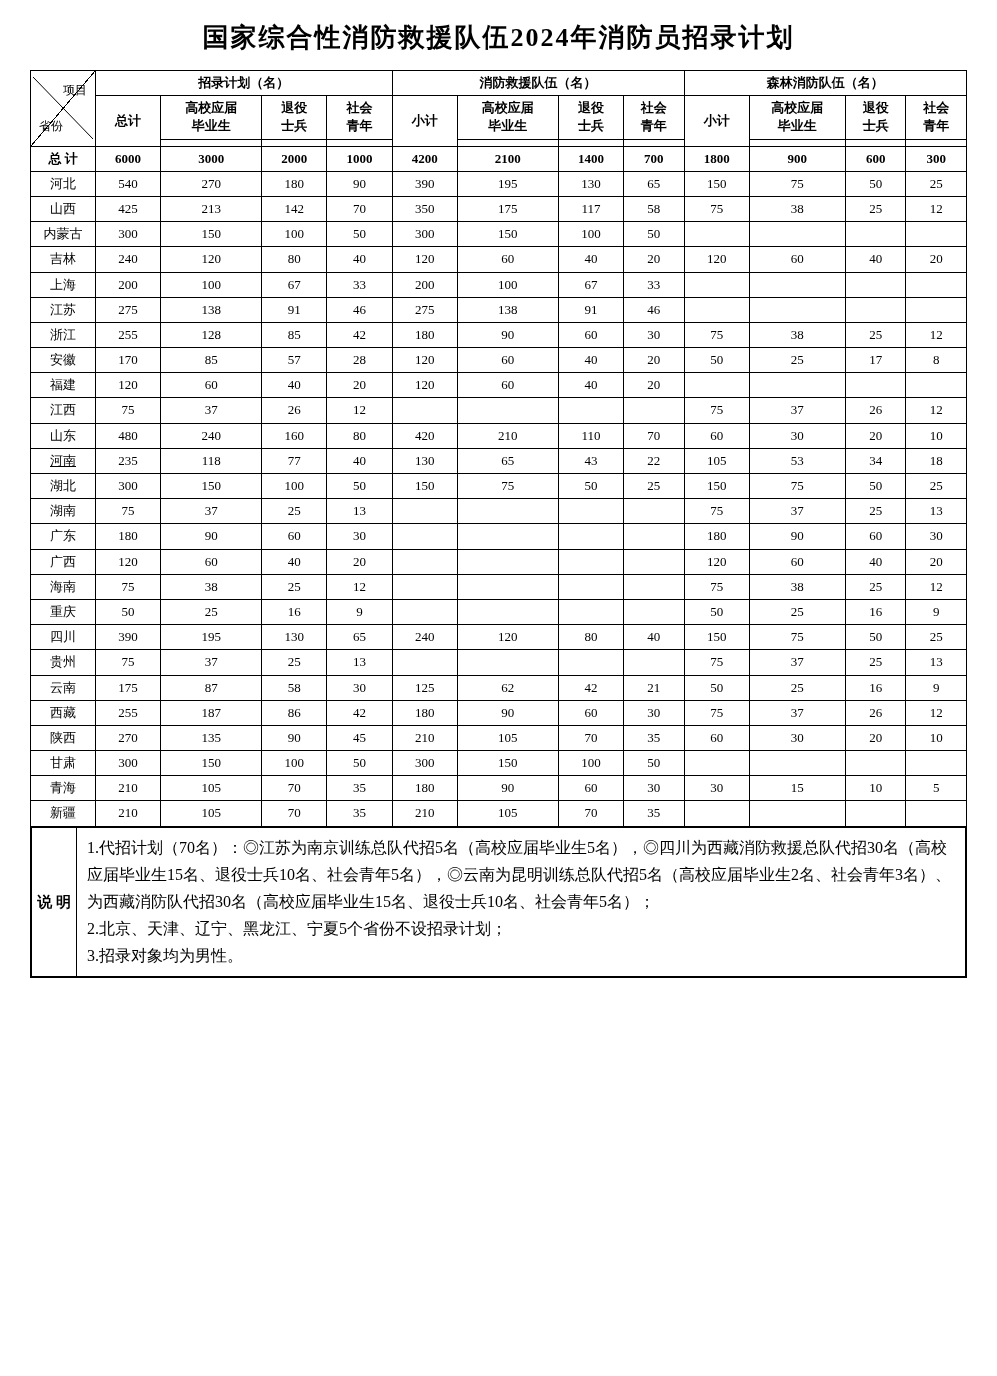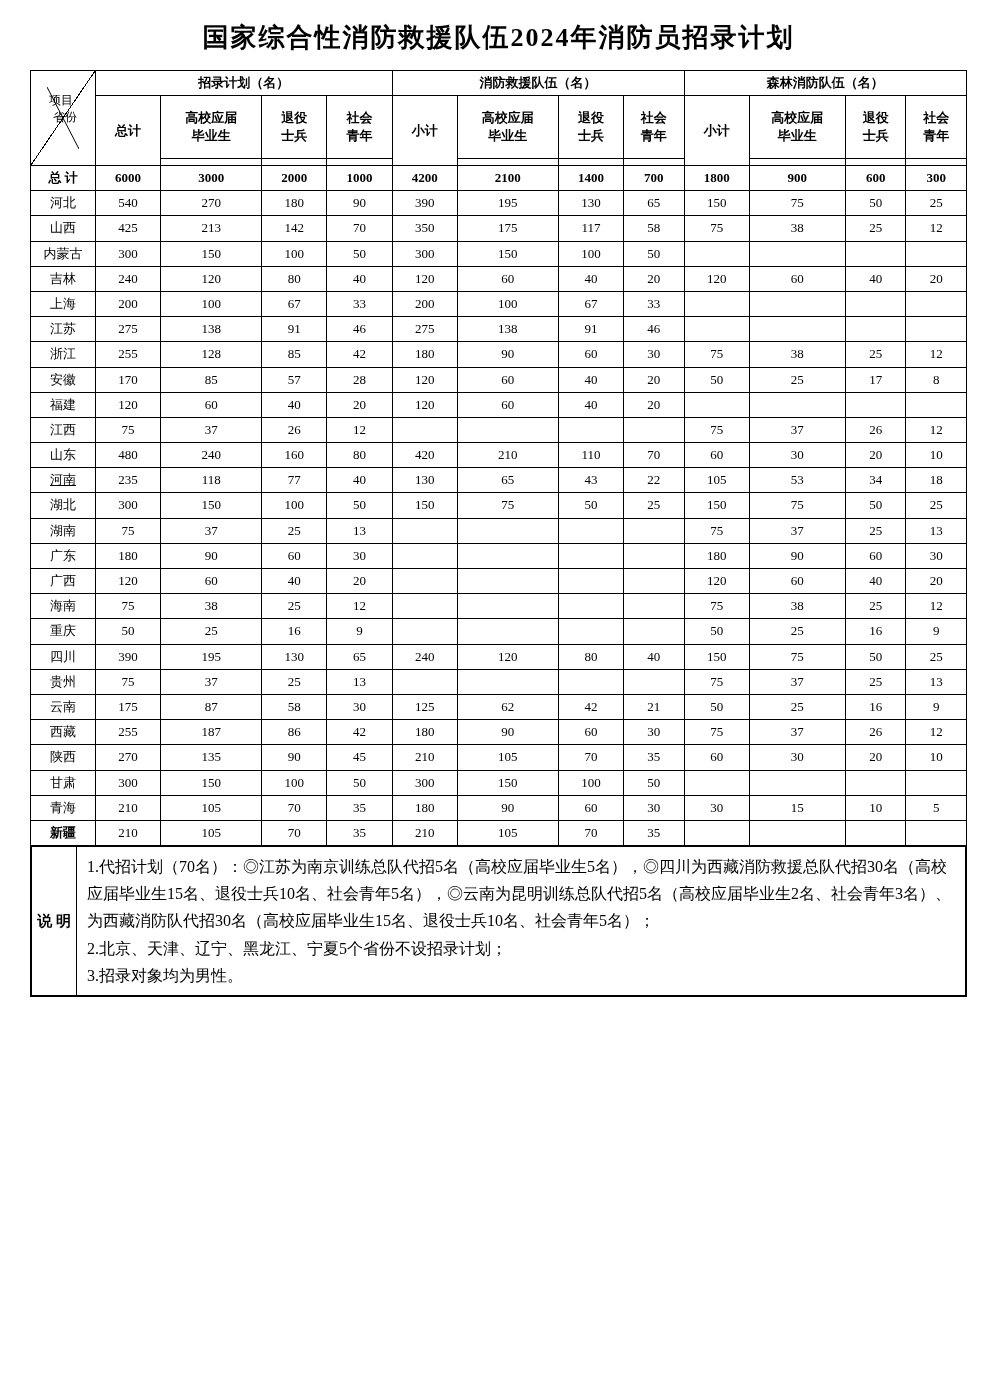--- a/index.html
+++ b/index.html
@@ -55,29 +55,29 @@
     }
   </style>
 </head>
 <body>
 
 <h1>国家综合性消防救援队伍2024年消防员招录计划</h1>
 
 <table id="main-table">
   <thead>
     <tr>
-      <td rowspan="3" class="diagonal-cell" style="width:65px; min-width:65px; height:62px; position:relative; padding:16px;">
+      <td rowspan="3" class="diagonal-cell" style="width:65px; min-width:65px; height:62px; position:relative; padding:2px;">
         <div style="position:relative; width:100%; height:62px; overflow:hidden;">
           <div style="position:absolute; top:0; left:0; right:0; bottom:0;">
             <svg width="100%" height="100%" style="position:absolute;top:0;left:0;">
               <line x1="0" y1="0" x2="100%" y2="100%" stroke="#000" stroke-width="1"></line>
             </svg>
           </div>
           <span style="position:absolute; top:5px; right:6px; font-size:12px;">项目</span>
-          <span style="position:absolute; bottom:23px; left:6px; font-size:12px;">省份</span>
+          <span style="position:absolute; bottom:4px; left:6px; font-size:12px;">省份</span>
         </div>
       </td>
       <th colspan="4">招录计划（名）</th>
       <th colspan="4">消防救援队伍（名）</th>
       <th colspan="4">森林消防队伍（名）</th>
     </tr>
     <tr>
       <th rowspan="2">总计</th>
       <th>高校应届<br>毕业生</th>
       <th>退役<br>士兵</th>
@@ -488,21 +488,21 @@
         <td>180</td>
         <td>90</td>
         <td>60</td>
         <td>30</td>
         <td>30</td>
         <td>15</td>
         <td>10</td>
         <td>5</td>
       </tr>
       <tr>
-        <td style="font-weight: bold;">新疆</td>
+        <td style="font-weight: normal;">新疆</td>
         <td>210</td>
         <td>105</td>
         <td>70</td>
         <td>35</td>
         <td>210</td>
         <td>105</td>
         <td>70</td>
         <td>35</td>
         <td></td>
         <td></td>

